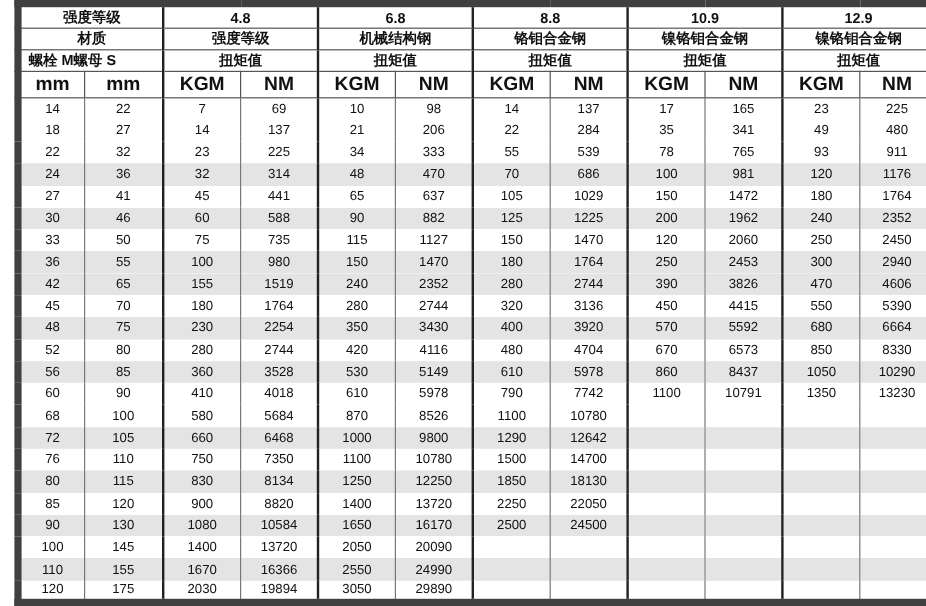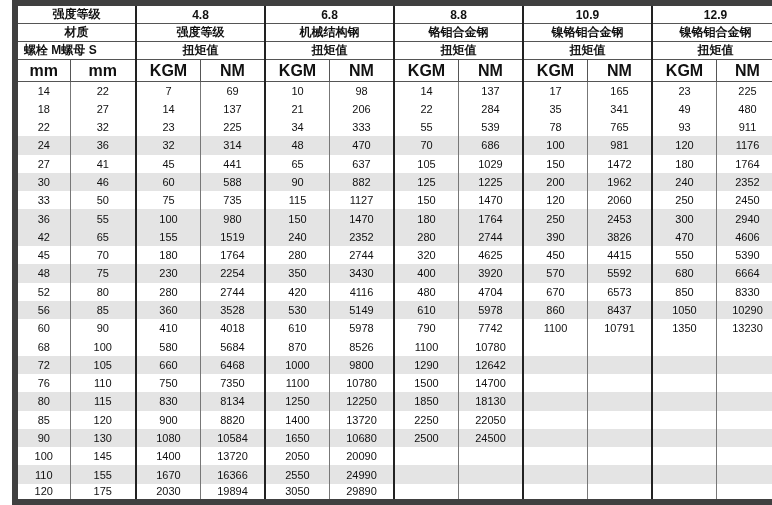--- a/index.html
+++ b/index.html
@@ -213,21 +213,21 @@
           <td>4606</td>
         </tr>
         <tr>
           <td>45</td>
           <td>70</td>
           <td class="grp">180</td>
           <td>1764</td>
           <td class="grp">280</td>
           <td>2744</td>
           <td class="grp">320</td>
-          <td>4625</td>
+          <td>3136</td>
           <td class="grp">450</td>
           <td>4415</td>
           <td class="grp">550</td>
           <td>5390</td>
         </tr>
         <tr class="stripe">
           <td>48</td>
           <td>75</td>
           <td class="grp">230</td>
           <td>2254</td>
@@ -351,21 +351,21 @@
           <td></td>
           <td class="grp"></td>
           <td></td>
         </tr>
         <tr class="stripe">
           <td>90</td>
           <td>130</td>
           <td class="grp">1080</td>
           <td>10584</td>
           <td class="grp">1650</td>
-          <td>10680</td>
+          <td>16170</td>
           <td class="grp">2500</td>
           <td>24500</td>
           <td class="grp"></td>
           <td></td>
           <td class="grp"></td>
           <td></td>
         </tr>
         <tr>
           <td>100</td>
           <td>145</td>

